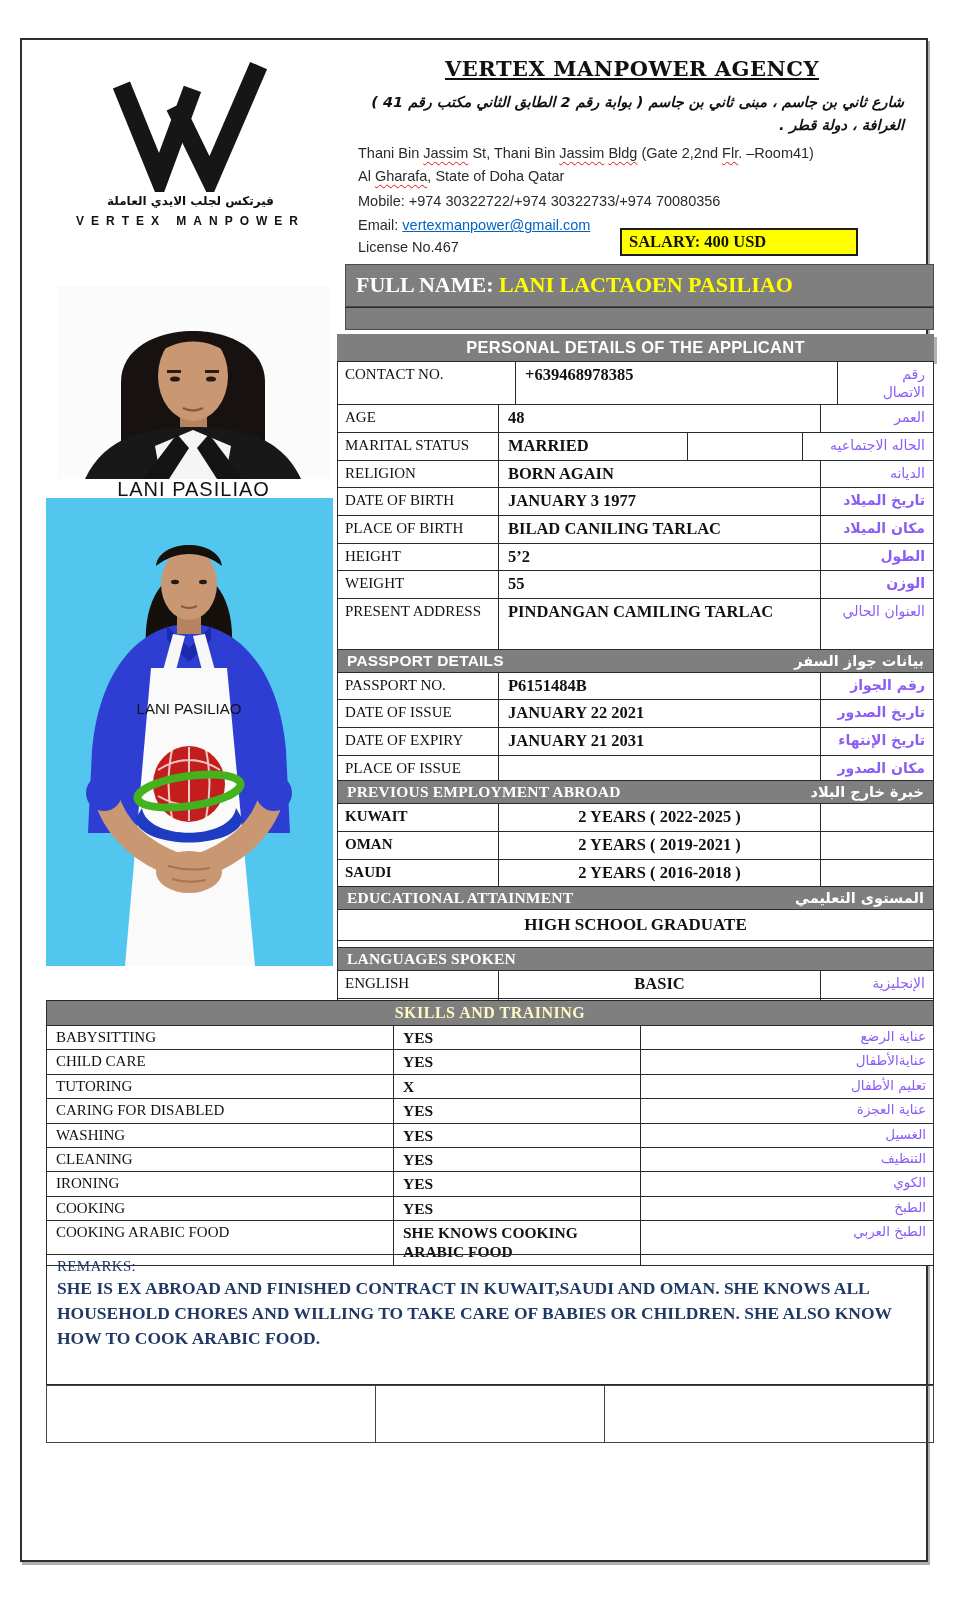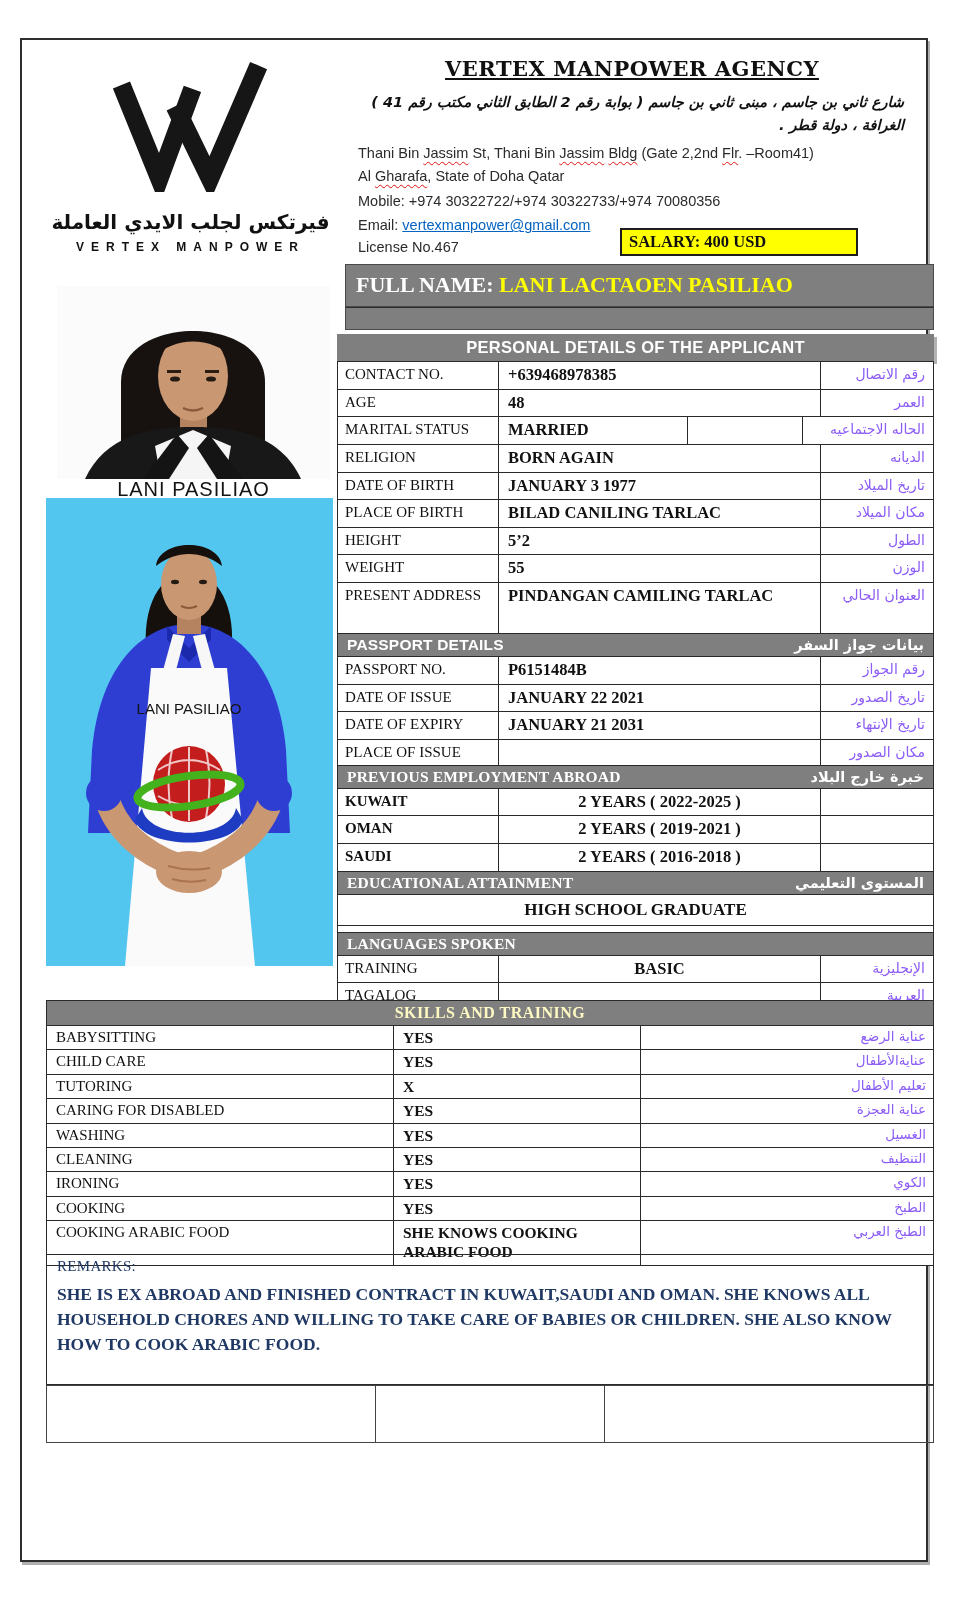--- a/index.html
+++ b/index.html
@@ -5,21 +5,21 @@
   html,body{margin:0;padding:0;background:#fff;}
   body{width:971px;height:1600px;position:relative;overflow:hidden;
        font-family:"Liberation Serif",serif;color:#111;}
   .abs{position:absolute;box-sizing:border-box;}
   .page-border{left:20px;top:38px;width:908px;height:1524px;border:2px solid #2e2e2e;
        box-shadow:2px 3px 0 rgba(110,110,110,.55);}
 
   
   .logo{left:48px;top:50px;width:285px;text-align:center;}
   .logo svg{display:block;margin:0 auto;}
-  .logo-ar{font-family:"DejaVu Sans",sans-serif;font-weight:bold;font-size:20px;margin-top:18px;}
+  .logo-ar{font-family:"DejaVu Sans",sans-serif;font-weight:bold;font-size:12px;margin-top:2px;}
   .logo-word{font-family:Liberation Sans, sans-serif;font-weight:bold;font-size:12px;
        letter-spacing:7px;margin-top:6px;white-space:nowrap;}
   .hinfo{left:358px;top:56px;width:548px;}
   .agency-title{font-family:"DejaVu Serif",serif;font-weight:bold;font-size:21px;
        text-align:center;text-decoration:underline;letter-spacing:.5px;}
   .addr-ar{direction:rtl;text-align:right;font-style:italic;font-weight:bold;font-size:14.5px;
        line-height:1.6;margin-top:10px;font-family:"DejaVu Sans",sans-serif;padding-right:2px;}
   .addr-en{font-family:"Liberation Sans",sans-serif;font-size:14.5px;color:#2b2b2b;
        line-height:1.55;margin-top:5px;}
   .misspell{text-decoration:underline;text-decoration-style:wavy;text-decoration-color:#e01313;
@@ -35,27 +35,27 @@
        font-weight:bold;font-size:22px;padding:7px 10px;white-space:nowrap;}
   .fullname .nm{color:#ffff00;}
   .strip{left:345px;top:307px;width:589px;height:23px;border:1px solid #4a4a4a;border-top:1px solid #2c2c2c;}
   .pdheader{left:337px;top:334px;width:597px;height:27px;font-family:"Liberation Sans",sans-serif;
        font-weight:bold;font-size:16.5px;text-align:center;line-height:27px;
        box-shadow:3px 3px 0 rgba(85,85,85,.45);letter-spacing:.3px;}
 
   
   .dstack{left:337px;top:361px;width:597px;border:1px solid #2a2a2a;font-size:15px;background:#fff;}
   .r{display:flex;border-top:1px solid #2a2a2a;align-items:stretch;}
-  .r:first-child{border-top:none;}
+  .r:first-child{border-top:none;gap:17px;}
   .cl{width:146px;padding:3px 7px;line-height:1.25;}
   .cv{width:303px;border-left:1px solid #2a2a2a;border-right:1px solid #2a2a2a;
       padding:3px 9px;font-weight:bold;font-size:16.5px;line-height:1.25;}
   .car{flex:1;direction:rtl;text-align:right;padding:3px 8px;color:#8b5cf6;
       font-family:"DejaVu Sans",sans-serif;font-size:14px;line-height:1.3;}
-  .car.b{font-weight:normal;}
+  .car.b{font-weight:bold;}
   .cl.b{font-weight:bold;}
   .cv.center{text-align:center;}
   .split{display:flex;padding:0;}
   .split .s1{width:56%;border-right:1px solid #2a2a2a;padding:3px 9px;}
   .split .s2{flex:1;}
   .secbar{display:flex;justify-content:space-between;background:#7f7f7f;color:#fff;
       border-top:1px solid #2a2a2a;font-weight:bold;padding:2px 9px;align-items:center;}
   .secbar .en{font-family:"Liberation Sans",sans-serif;font-size:15.5px;letter-spacing:.2px;}
   .secbar .ar{direction:rtl;font-family:"DejaVu Sans",sans-serif;font-size:14.5px;padding-left:48px;}
   .fullrow{border-top:1px solid #2a2a2a;text-align:center;font-weight:bold;font-size:17px;padding:5px 4px;}
@@ -73,21 +73,21 @@
       padding:3px 0;font-family:"Liberation Serif",serif;letter-spacing:.5px;}
   .skills .r{min-height:20px;}
   .skills .cl{width:328px;font-size:15px;padding:2px 9px;}
   .skills .cv{width:228px;font-size:15.5px;padding:2px 9px;}
   .skills .car{font-size:13.5px;padding:2px 7px;}
 
   
   .remarks{left:46px;top:1254px;width:888px;height:131px;border:1px solid #2a2a2a;
       color:#1f3864;padding:3px 10px;}
   .remarks .lbl{font-size:15px;letter-spacing:.3px;}
-  .remarks .txt{font-weight:bold;font-size:17.5px;line-height:1.42;margin-top:7px;}
+  .remarks .txt{font-weight:bold;font-size:17.5px;line-height:1.42;margin-top:1px;}
   .botrow{left:46px;top:1385px;width:888px;height:58px;border:1px solid #444;display:flex;}
   .botrow div{border-right:1px solid #444;}
   .botrow .b1{width:328px;}
   .botrow .b2{width:228px;}
   .botrow .b3{flex:1;border-right:none;}
 </style>
 </head>
 <body>
 
 <div class="abs page-border"></div>
@@ -274,21 +274,21 @@
       <span class="en" style="font-family:'Liberation Serif',serif;font-size:15.5px;">EDUCATIONAL ATTAINMENT</span>
       <span class="ar">المستوى التعليمي</span>
     </div>
   <div class="fullrow">HIGH SCHOOL GRADUATE</div>
 
   <div class="spacer"></div>
   <div class="secbar">
       <span class="en" style="font-family:'Liberation Serif',serif;font-size:15.5px;">LANGUAGES SPOKEN</span>
     </div>
   <div class="r">
-      <div class="cl">TRAINING</div>
+      <div class="cl">ENGLISH</div>
       <div class="cv center">BASIC</div>
       <div class="car" dir="rtl">الإنجليزية</div>
     </div>
   <div class="r">
       <div class="cl">TAGALOG</div>
       <div class="cv center"></div>
       <div class="car" dir="rtl">العربية</div>
     </div>
 </div>
 

